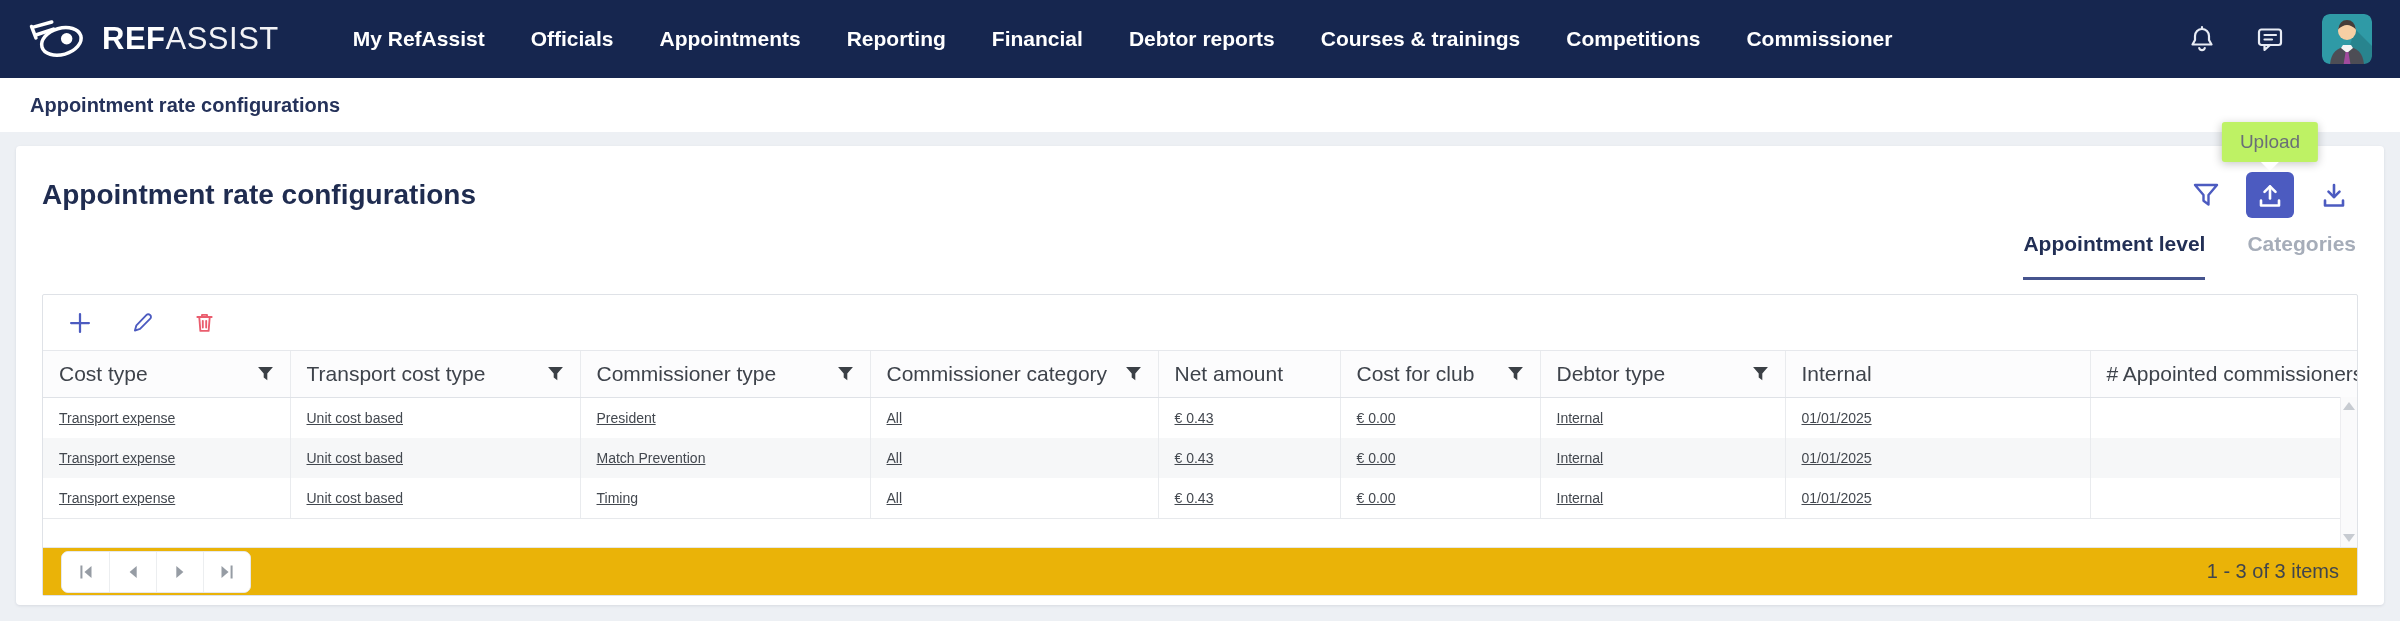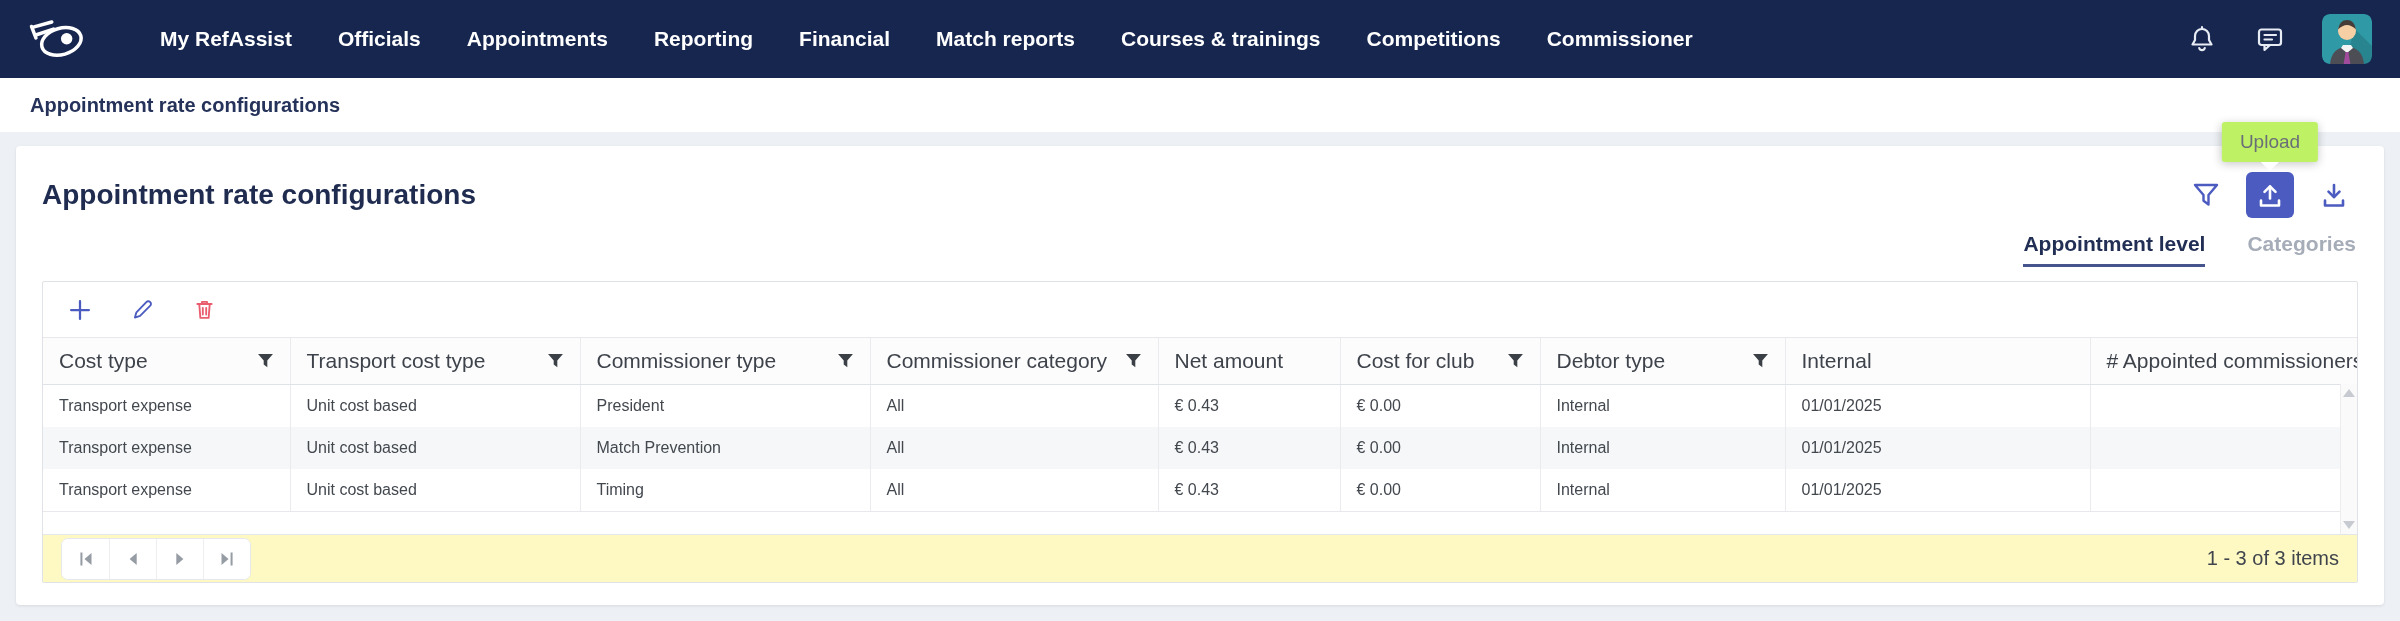--- a/index.html
+++ b/index.html
@@ -33,80 +33,81 @@
     border-radius:6px; cursor:pointer; color:#4c5bc0; position:relative; background:transparent; border:none; }
   .tool-btn.primary { background:#4c5bc0; }
   .tooltip { position:absolute; bottom:56px; left:50%; transform:translateX(-50%);
     background:#bef264; color:#6a6f77; font-size:19px; padding:9px 18px; border-radius:3px;
     box-shadow:0 2px 10px rgba(0,0,0,.22); white-space:nowrap; z-index:10; }
   .tooltip::after { content:""; position:absolute; top:100%; left:50%; transform:translateX(-50%);
     border:9px solid transparent; border-top-color:#fff; }
 
   
   .tabs-row { display:flex; justify-content:flex-end; gap:42px; padding:0 28px; margin-top:14px; }
-  .tab { font-size:21px; font-weight:600; padding-bottom:8px; cursor:pointer; border-bottom:3px solid transparent; }
+  .tab { font-size:21px; font-weight:600; padding-bottom:21px; cursor:pointer; border-bottom:3px solid transparent; }
   .tab.active { color:#222f55; border-bottom-color:#46548e; }
   .tab.inactive { color:#a6adb9; }
 
   
   .grid { margin:14px 26px 0; border:1px solid #dfe2e7; border-radius:2px; height:302px;
     display:flex; flex-direction:column; background:#fff; }
   .grid-toolbar { height:56px; flex:0 0 auto; display:flex; align-items:center; gap:32px;
     padding:0 22px; border-bottom:1px solid #e6e8ec; }
   .grid-action { width:30px; height:30px; display:flex; align-items:center; justify-content:center;
     cursor:pointer; background:none; border:none; padding:0; }
   .grid-body { position:relative; flex:1 1 auto; overflow:hidden; }
   table { width:100%; border-collapse:collapse; table-layout:fixed; }
   th { height:46px; text-align:left; padding:0 16px; font-weight:400; font-size:21px; color:#3e434b;
     background:#fcfcfd; border-bottom:1px solid #dfe2e7; white-space:nowrap; overflow:hidden; cursor:pointer; }
   th + th, td + td { border-left:1px solid #e9ebee; }
   th .th-inner { display:flex; align-items:center; justify-content:space-between; gap:8px; }
-  td { height:40px; padding:12px 16px; font-size:16px; color:#43484f; white-space:nowrap; overflow:hidden; cursor:default; }
+  td { height:40px; padding:12px 16px; font-size:14px; color:#43484f; white-space:nowrap; overflow:hidden; cursor:default;text-decoration:underline; }
   tbody tr:nth-child(2) { background:#f6f7f8; }
   tbody tr:last-child td { border-bottom:1px solid #e7e9ec; }
   .funnel { width:17px; height:17px; flex:0 0 auto; }
   th:last-child .th-inner .funnel { margin-right:22px; }
 
   
   .vscroll { position:absolute; top:46px; right:0; bottom:0; width:17px; background:#fafafb;
     border-left:1px solid #ededf0; cursor:pointer; }
   .vscroll .arr-up, .vscroll .arr-dn { position:absolute; left:50%; transform:translateX(-50%);
     width:0; height:0; border-left:6px solid transparent; border-right:6px solid transparent; }
   .vscroll .arr-up { top:5px; border-bottom:8px solid #c7cbd1; }
   .vscroll .arr-dn { bottom:5px; border-top:8px solid #c7cbd1; }
 
   
-  .pager { height:48px; flex:0 0 auto; background:#fef9c3; border-top:1px solid #e4e7ea;
+  .pager { height:48px; flex:0 0 auto; background:#eab308; border-top:1px solid #e4e7ea;
     display:flex; align-items:center; padding:0 18px; }
   .pager-group { display:flex; border:1px solid #e6e8eb; border-radius:7px; overflow:hidden; background:#fff; }
   .pager-btn { width:47px; height:40px; display:flex; align-items:center; justify-content:center;
     background:#fff; border:none; cursor:pointer; padding:0; }
   .pager-btn + .pager-btn { border-left:1px solid #eceef0; }
   .pager-info { margin-left:auto; font-size:20px; color:#40454d; }
 </style>
 </head>
 <body>
 
 <div class="topnav">
   <div class="logo">
     <span>
       <svg width="58" height="46" viewBox="0 0 66 50" fill="none">
         <ellipse cx="38" cy="30" rx="23" ry="15" stroke="#fff" stroke-width="4" transform="rotate(-16 38 30)"></ellipse>
         <circle cx="44" cy="27" r="6.5" fill="#fff"></circle>
         <path d="M5 14 L27 8 M8 23 L29 16 M4 13 l5 13" stroke="#fff" stroke-width="4" stroke-linecap="round"></path>
       </svg>
     </span>
+    <span class="logo-text"><b>REF</b><span>ASSIST</span></span>
   </div>
   <div class="nav-menu">
       <span class="nav-item">My RefAssist</span>
       <span class="nav-item">Officials</span>
       <span class="nav-item">Appointments</span>
       <span class="nav-item">Reporting</span>
       <span class="nav-item">Financial</span>
-      <span class="nav-item">Match reports</span>
+      <span class="nav-item">Debtor reports</span>
       <span class="nav-item">Courses &amp; trainings</span>
       <span class="nav-item">Competitions</span>
       <span class="nav-item">Commissioner</span>
     </div>
   <div class="nav-right">
     <span class="nav-icon">
       <svg width="32" height="32" viewBox="0 0 32 32" fill="none" stroke="#e8ecf5" stroke-width="2.2" stroke-linejoin="round" stroke-linecap="round">
         <path d="M16 6 a7 7 0 0 1 7 7 v4 l2.5 4.5 H6.5 L9 17 v-4 a7 7 0 0 1 7-7 Z"></path>
         <path d="M13.2 25 a2.9 2.9 0 0 0 5.6 0"></path>
         <path d="M16 4 v2"></path>

